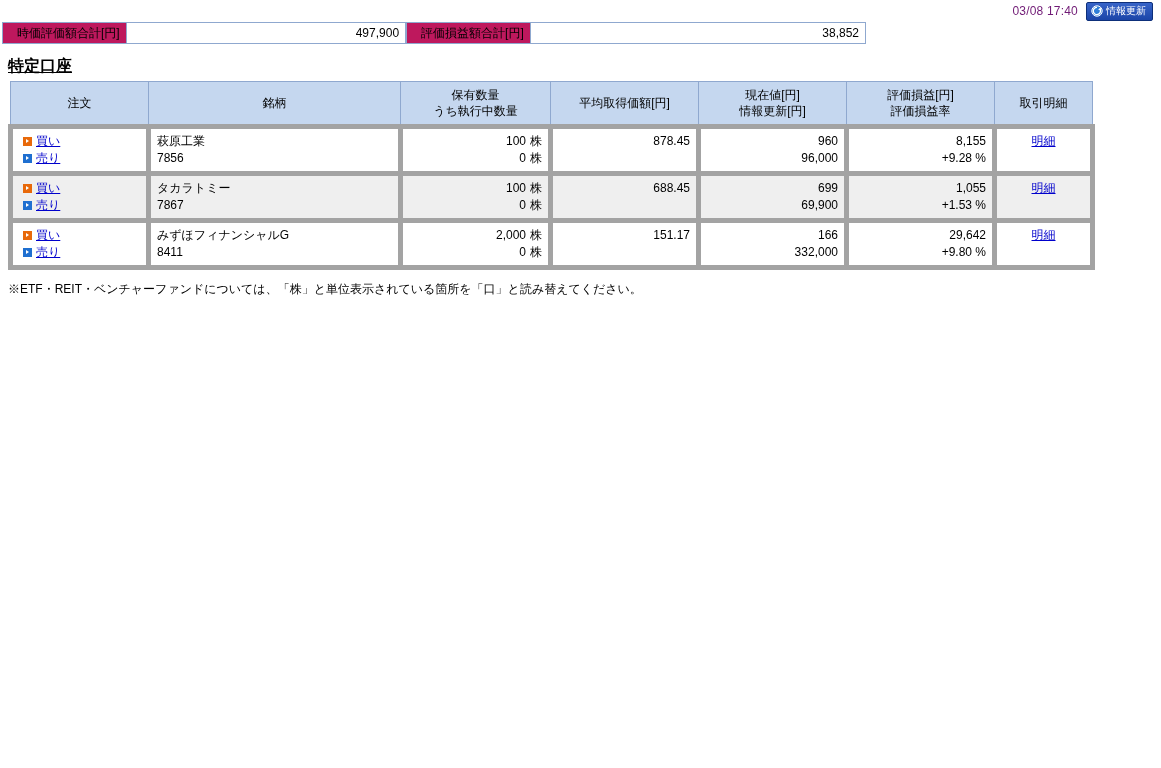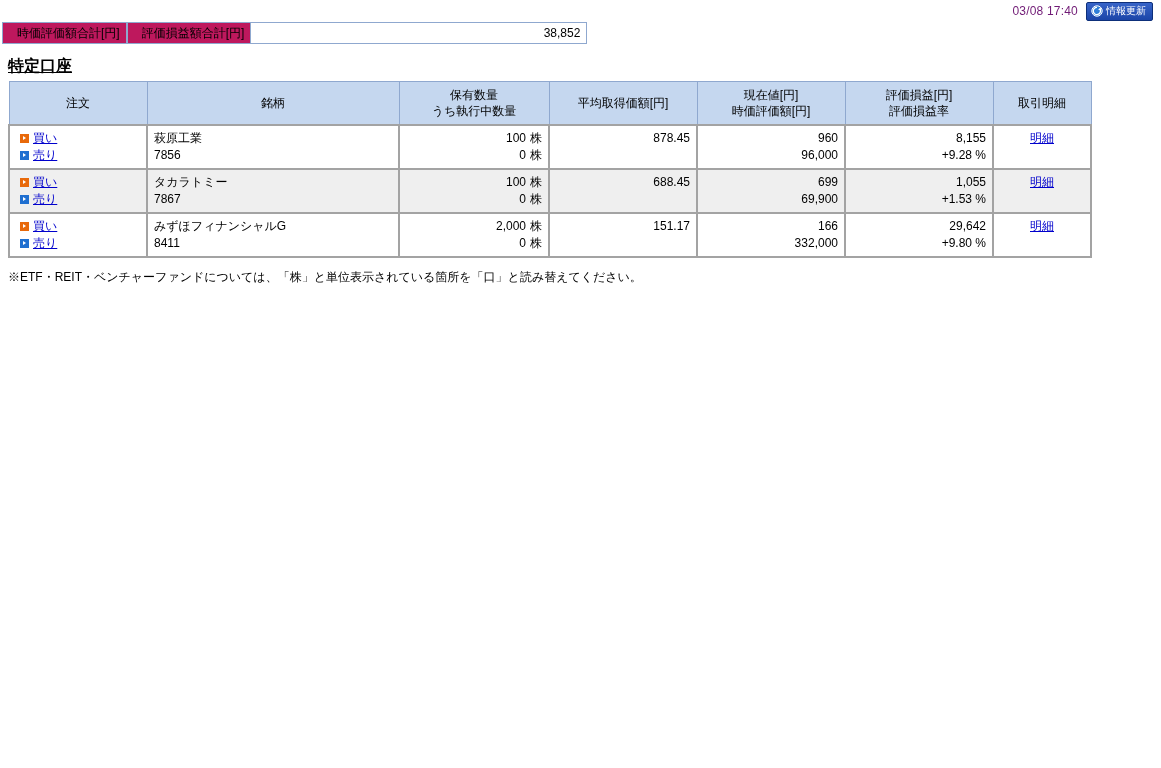--- a/index.html
+++ b/index.html
@@ -110,21 +110,21 @@
   table.holdings th {
     background: #c5d7ef;
     border: 1px solid #8fa8cf;
     font-weight: normal;
     text-align: center;
     padding: 5px 4px;
     line-height: 16px;
     vertical-align: middle;
   }
   table.holdings td {
-    border: 2px solid #a3a3a3;
+    border: 5px solid #a3a3a3;
     padding: 4px 6px;
     vertical-align: top;
     line-height: 17px;
   }
   tr.alt td { background: #efefef; }
 
   .col-order   { width: 138px; }
   .col-name    { width: 252px; }
   .col-qty     { width: 150px; }
   .col-avg     { width: 148px; }
@@ -195,20 +195,21 @@
         <path d="M6 2.4 A3.6 3.6 0 1 0 9.2 4.6" fill="none" stroke="#ffffff" stroke-width="1.3"></path>
         <polygon points="9.6,2.2 10.2,5.3 7.1,4.8" fill="#ffffff"></polygon>
       </svg>
     </span>
     <span>情報更新</span>
   </span>
 </div>
 
 <div class="summary">
   <div class="sum-label">時価評価額合計[円]</div>
+  <div class="sum-value v1">497,900</div>
   <div class="sum-label">評価損益額合計[円]</div>
   <div class="sum-value v2">38,852</div>
 </div>
 
 <div class="section-title">特定口座</div>
 
 <table class="holdings">
   <colgroup>
     <col class="col-order">
       <col class="col-name">
@@ -222,21 +223,21 @@
     <tr>
       <th>注文</th>
       <th>銘柄</th>
       <th>
         <span class="line2">保有数量</span>
         <span class="line2">うち執行中数量</span>
       </th>
       <th>平均取得価額[円]</th>
       <th>
         <span class="line2">現在値[円]</span>
-        <span class="line2">時価評価額[円]</span>
+        <span class="line2">情報更新[円]</span>
       </th>
       <th>
         <span class="line2">評価損益[円]</span>
         <span class="line2">評価損益率</span>
       </th>
       <th>取引明細</th>
     </tr>
   </thead>
   <tbody>
 

